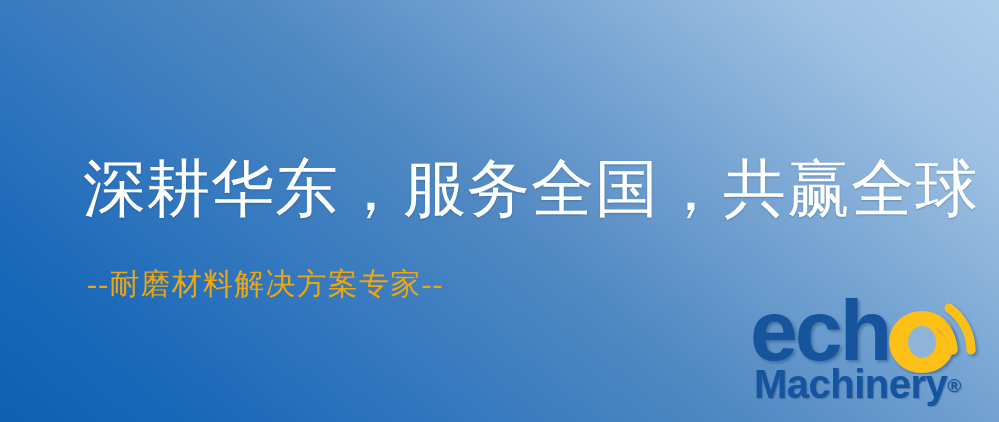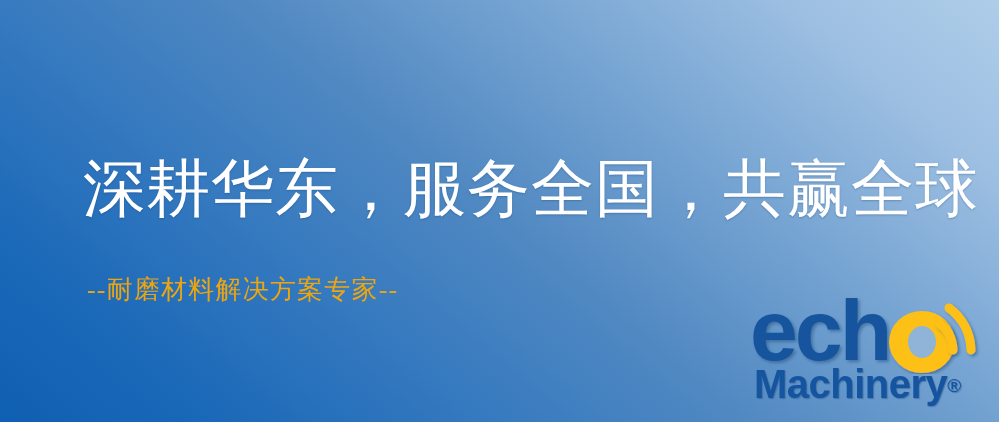--- a/index.html
+++ b/index.html
@@ -39,26 +39,25 @@
     white-space: nowrap;
     text-shadow: 0 1px 2px rgba(10, 50, 100, 0.28);
   }
 
   
   #subtitle {
     position: absolute;
     left: 87px;
     top: 268px;
     font-family: "Liberation Serif", "DejaVu Serif", serif;
-    font-size: 26px;
+    font-size: 30px;
     line-height: 32px;
     color: #eea60f;
     letter-spacing: 1.2px;
     white-space: nowrap;
-    margin-top: 6px;
   }
 
   
   #logo {
     position: absolute;
     left: 750px;
     top: 296px;
     width: 249px;
     height: 126px;
     text-align: center;

